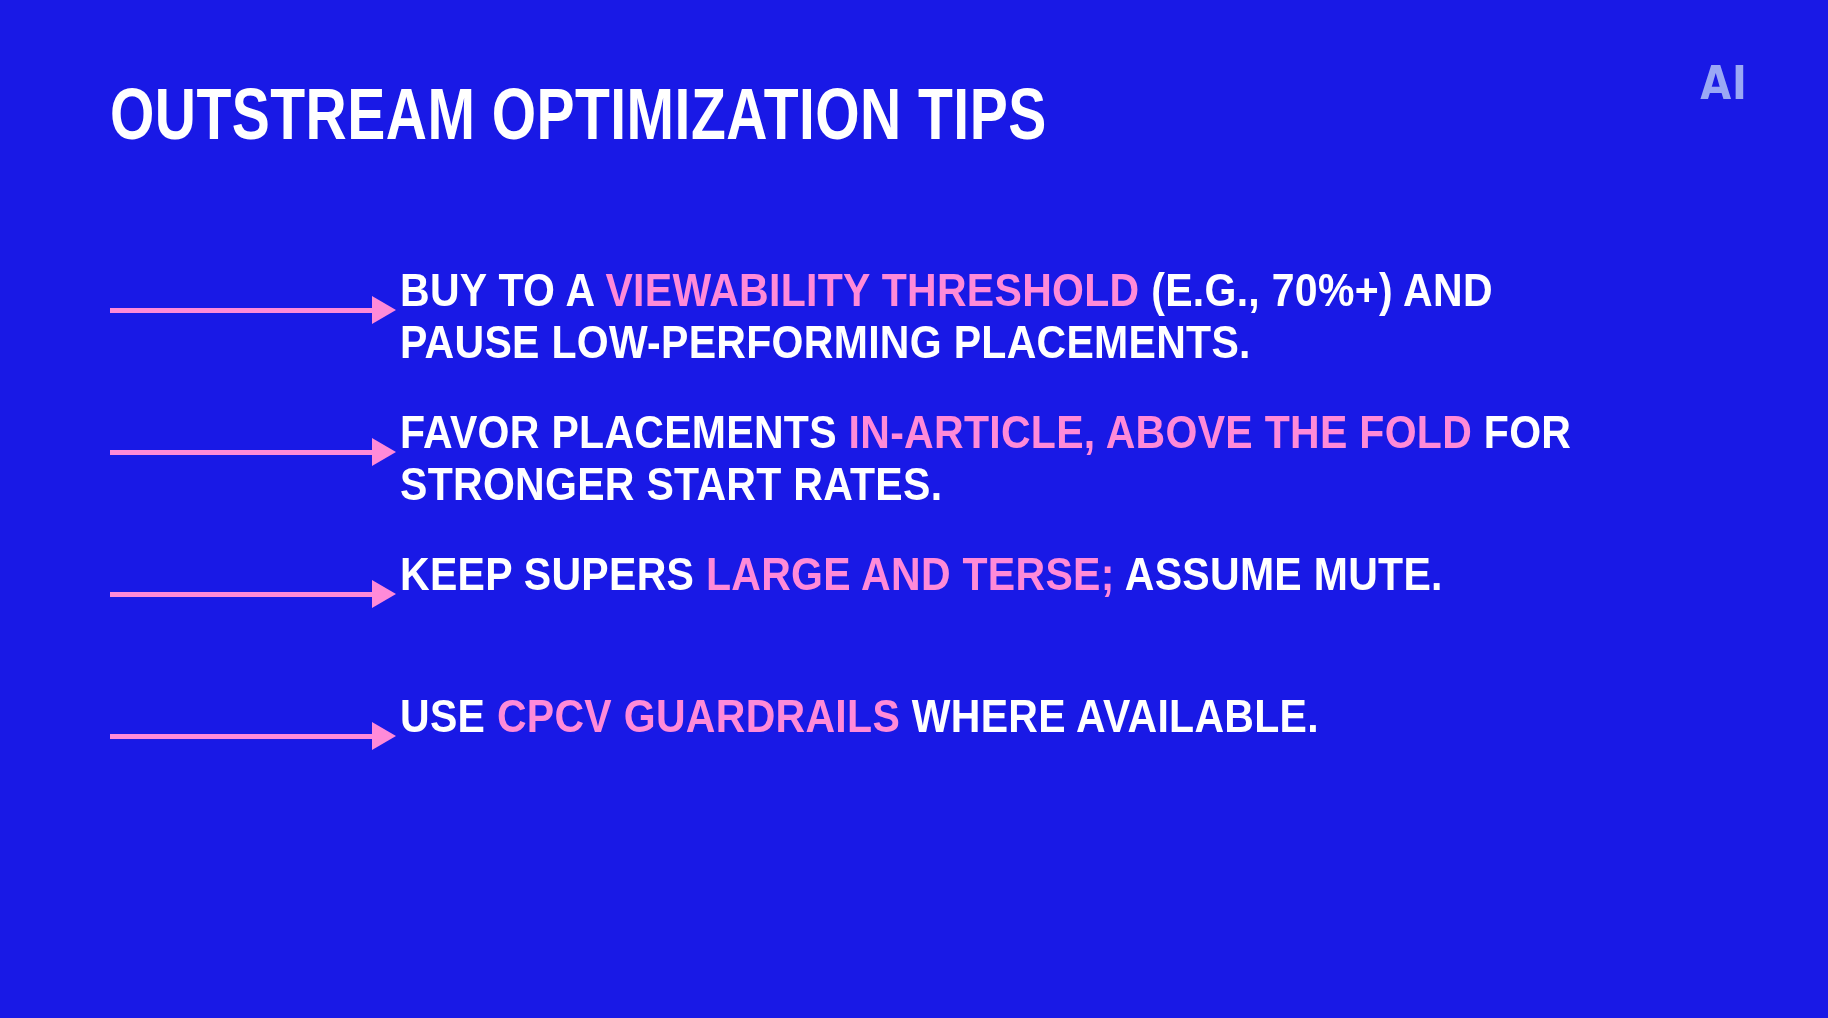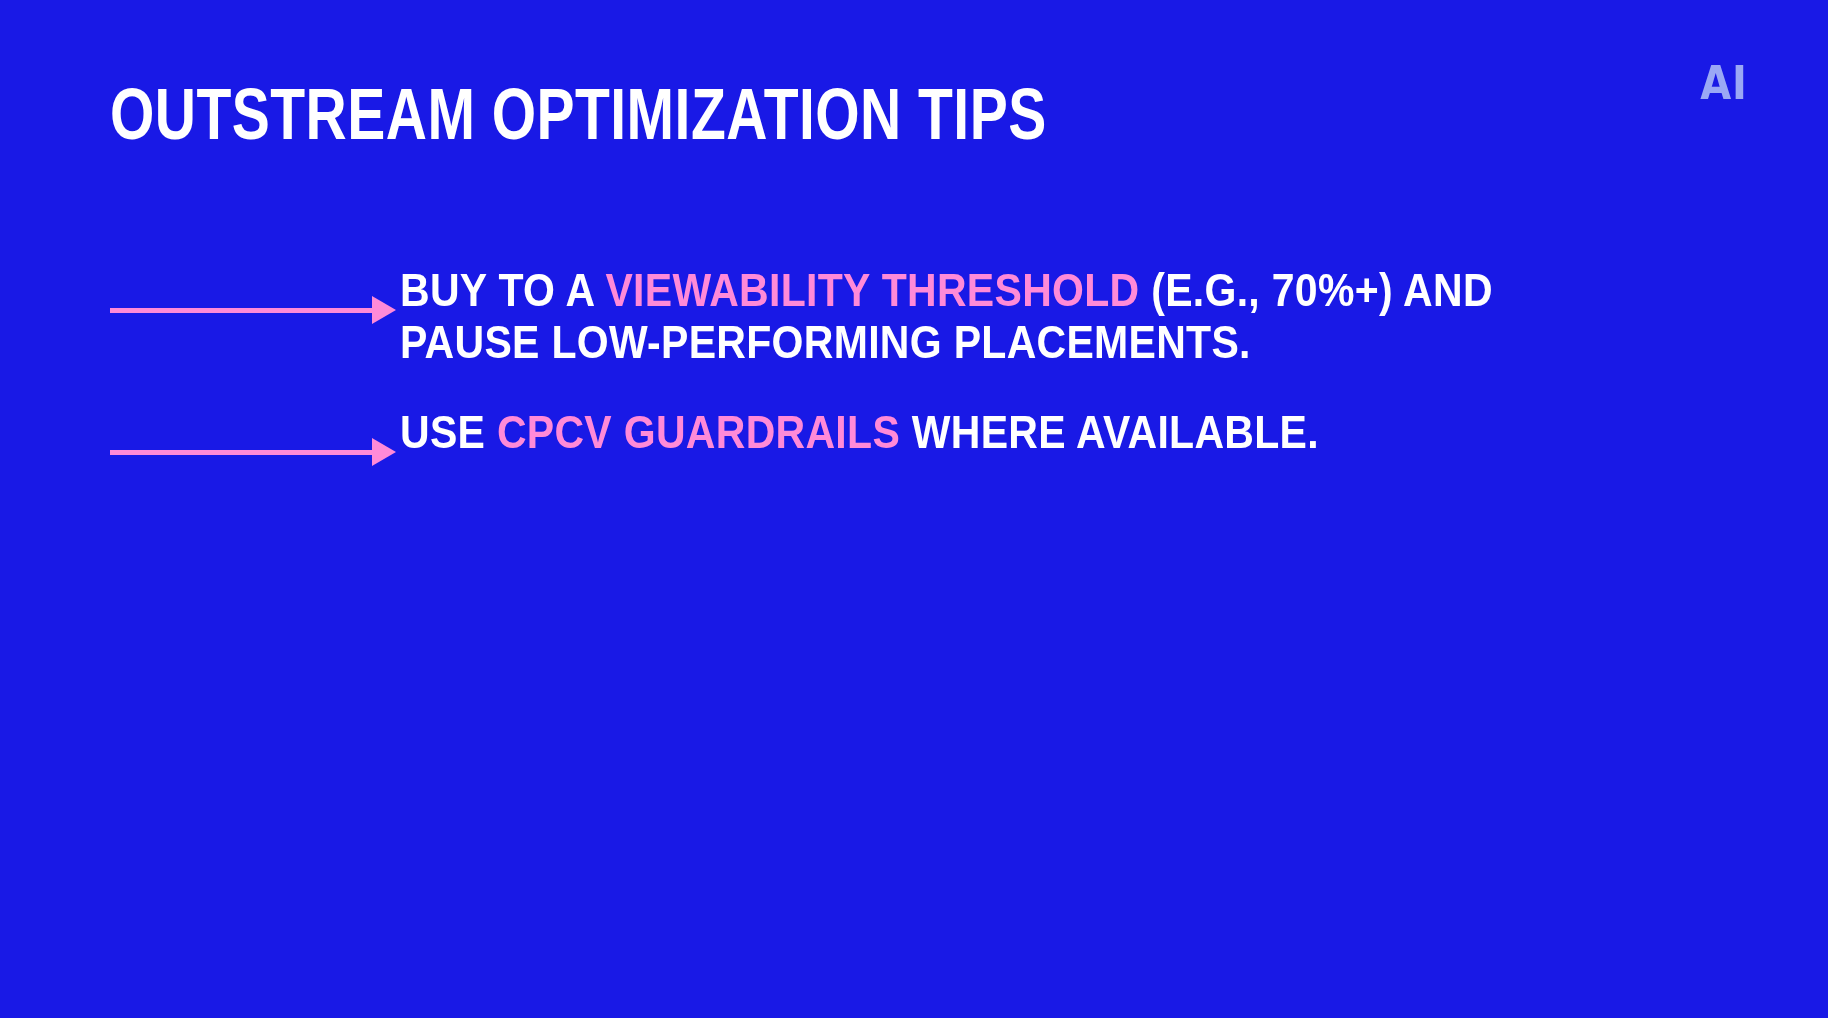--- a/index.html
+++ b/index.html
@@ -114,17 +114,31 @@
           <div class="arrow-line"></div>
           <div class="arrow-head"></div>
         </div>
         <div class="tip-text"><span>Buy to a </span><span class="hl">viewability threshold</span><span> (e.g., 70%+) and pause low-performing placements.</span></div>
       </div>
       <div class="tip">
         <div class="arrow-wrap">
           <div class="arrow-line"></div>
           <div class="arrow-head"></div>
         </div>
+        <div class="tip-text"><span>Favor placements </span><span class="hl">in-article, above the fold</span><span> for stronger start rates.</span></div>
+      </div>
+      <div class="tip">
+        <div class="arrow-wrap">
+          <div class="arrow-line"></div>
+          <div class="arrow-head"></div>
+        </div>
+        <div class="tip-text"><span>Keep supers </span><span class="hl">large and terse;</span><span> assume mute.</span></div>
+      </div>
+      <div class="tip">
+        <div class="arrow-wrap">
+          <div class="arrow-line"></div>
+          <div class="arrow-head"></div>
+        </div>
         <div class="tip-text"><span>Use </span><span class="hl">CPCV guardrails</span><span> where available.</span></div>
       </div>
     </div>
 
 </div>
 
 </body></html>

